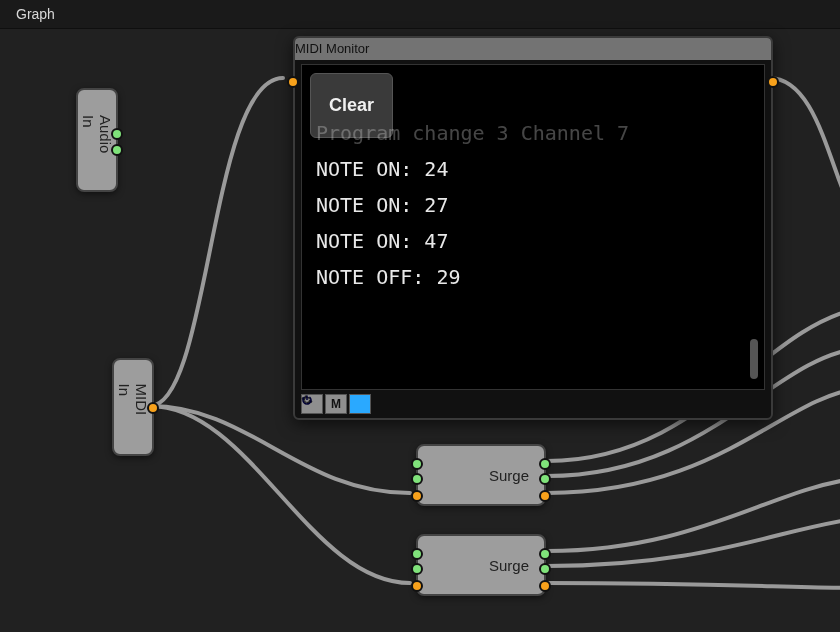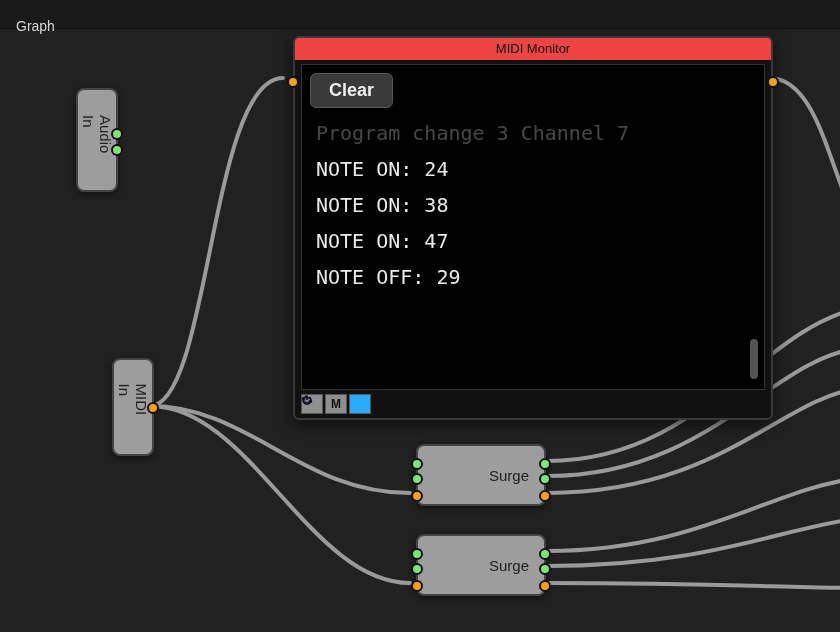--- a/index.html
+++ b/index.html
@@ -1,34 +1,34 @@
 <!DOCTYPE html>
 <html><head>
 <meta charset="utf-8">
 <style>
   html,body{margin:0;padding:0;width:840px;height:632px;background:#212121;font-family:-apple-system,Helvetica,Arial,sans-serif;overflow:hidden;}
   svg{position:absolute;top:0;left:0;pointer-events:none;}
   .canvas{position:absolute;top:28px;left:0;right:0;bottom:0;}
 
   
   .tabbar{position:absolute;top:0;left:0;right:0;height:28px;background:#1a1a1a;border-bottom:1px solid #0f0f0f;}
-  .tab{position:absolute;top:16px;left:4px;height:20px;padding:2px 12px 0 12px;font-size:14px;color:#d8d8d8;}
+  .tab{position:absolute;top:4px;left:4px;height:20px;padding:2px 12px 0 12px;font-size:14px;color:#d8d8d8;}
   
   .node{position:absolute;background:#9d9d9d;border:2px solid #444;border-radius:8px;box-shadow:0 2px 6px rgba(0,0,0,.5);}
   .node-label{position:absolute;top:50%;left:50%;transform:translate(-50%,-50%) rotate(0deg);font-size:15px;color:#222;white-space:nowrap;margin-left:28px;}
   .vlabel{writing-mode:vertical-rl;font-size:15px;color:#222;}
   
   .port{position:absolute;width:12px;height:12px;border-radius:50%;border:2px solid #111;box-sizing:border-box;}
   .port.green{background:#7fe27a;}
   .port.orange{background:#f7a11b;}
   
   .win{position:absolute;background:#111;border:2px solid #3a3a3a;border-radius:6px;box-shadow:0 4px 16px rgba(0,0,0,.6);}
-  .win-title{height:22px;background:#ef4444;text-align:center;font-size:13px;color:#111;line-height:22px;border-top-left-radius:4px;border-top-right-radius:4px;}
+  .win-title{height:22px;background:#737373;font-size:13px;color:#111;line-height:22px;border-top-left-radius:4px;border-top-right-radius:4px;}
   .win-body{position:absolute;top:26px;left:6px;right:6px;bottom:28px;background:#000;border:1px solid #333;overflow:hidden;}
-  .clear-btn{position:absolute;top:8px;left:8px;padding:6px 18px;background:#3a3a3a;border:1px solid #555;border-radius:6px;color:#f0f0f0;font-size:18px;font-weight:600;cursor:pointer;}
+  .clear-btn{position:absolute;top:8px;left:8px;padding:21px 18px;background:#3a3a3a;border:1px solid #555;border-radius:6px;color:#f0f0f0;font-size:18px;font-weight:600;cursor:pointer;}
   .log{position:absolute;top:50px;left:14px;right:14px;bottom:6px;font-family:"Menlo","Consolas",monospace;font-size:20px;line-height:36px;color:#e8e8e8;overflow:hidden;}
   .log .faded{opacity:.3;}
   .scroll-ind{position:absolute;right:6px;bottom:10px;width:8px;height:40px;background:#555;border-radius:4px;}
   .win-footer{position:absolute;left:6px;bottom:4px;height:20px;display:flex;gap:2px;align-items:center;}
   .fbtn{width:20px;height:18px;background:#8f8f8f;border:1px solid #555;display:flex;align-items:center;justify-content:center;font-size:12px;color:#111;font-weight:700;}
   .fbtn.power{background:#2aa9ff;color:#003;}
   .fbtn svg{width:12px;height:12px;}
 </style>
 </head>
 <body>
@@ -97,21 +97,21 @@
     <div class="win-title">MIDI Monitor</div>
 
     <div class="port orange" style="left:-8px;top:38px;"></div>
     <div class="port orange" style="right:-8px;top:38px;"></div>
 
     <div class="win-body">
       <div class="clear-btn">Clear</div>
       <div class="log">
         <div class="faded">Program change 3 Channel 7</div>
         <div>NOTE ON: 24</div>
-        <div>NOTE ON: 38</div>
+        <div>NOTE ON: 27</div>
         <div>NOTE ON: 47</div>
         <div>NOTE OFF: 29</div>
       </div>
       <div class="scroll-ind"></div>
     </div>
 
     <div class="win-footer">
       <div class="fbtn">
         <svg viewBox="0 0 24 24">
             <path fill="#222" d="M12 8a4 4 0 100 8 4 4 0 000-8zm9 4a7 7 0 01-.1 1l2 1.6-2 3.4-2.4-1a7 7 0 01-1.7 1l-.4 2.6h-4l-.4-2.6a7 7 0 01-1.7-1l-2.4 1-2-3.4 2-1.6A7 7 0 013 12a7 7 0 01.1-1l-2-1.6 2-3.4 2.4 1a7 7 0 011.7-1L7.6 3h4l.4 2.6a7 7 0 011.7 1l2.4-1 2 3.4-2 1.6c.06.33.1.66.1 1z"></path>

